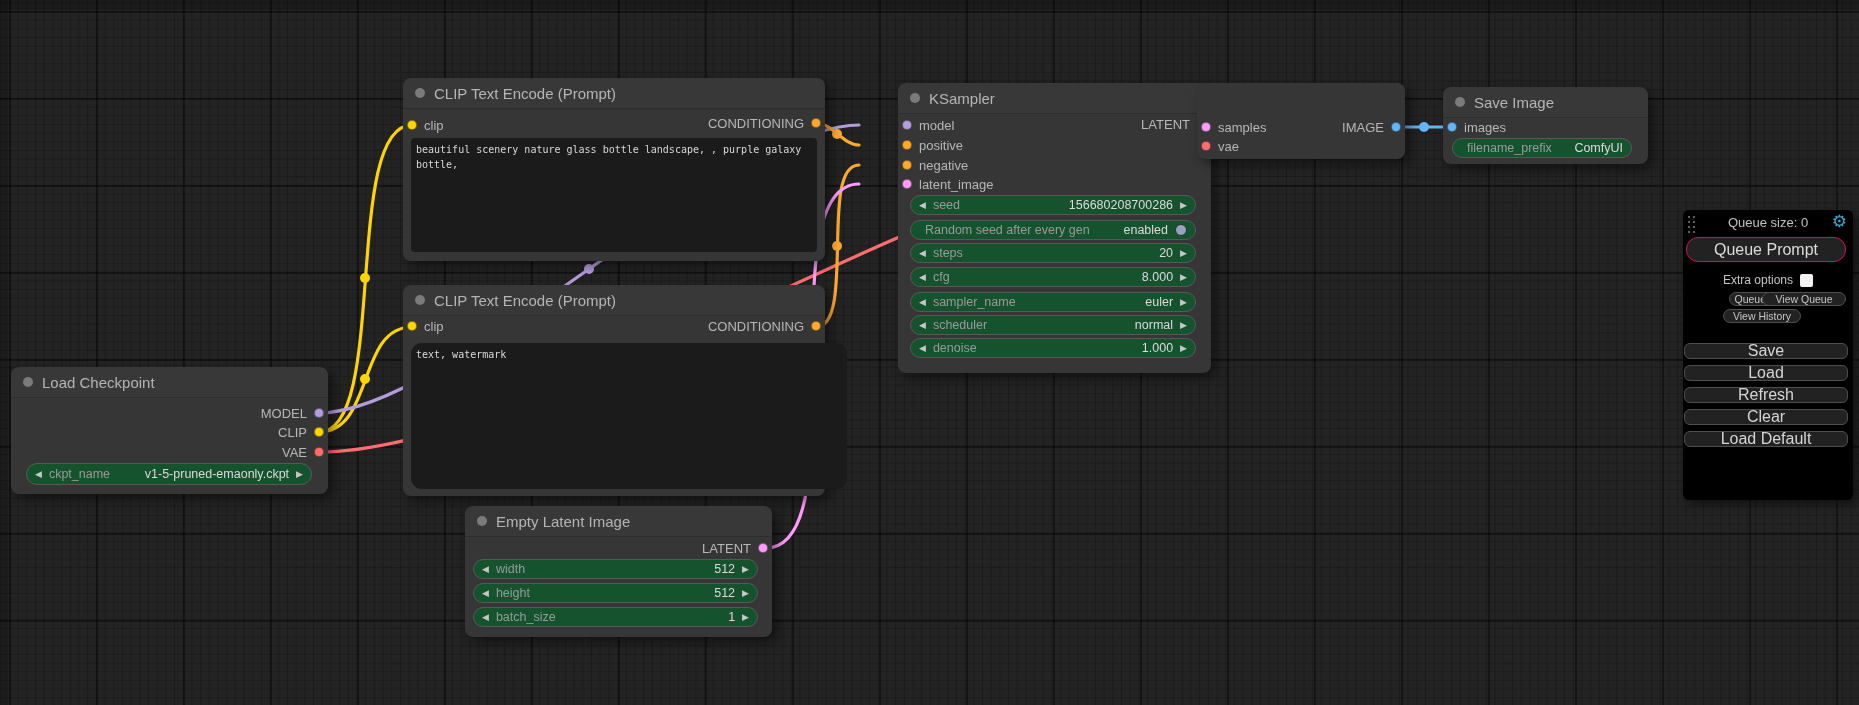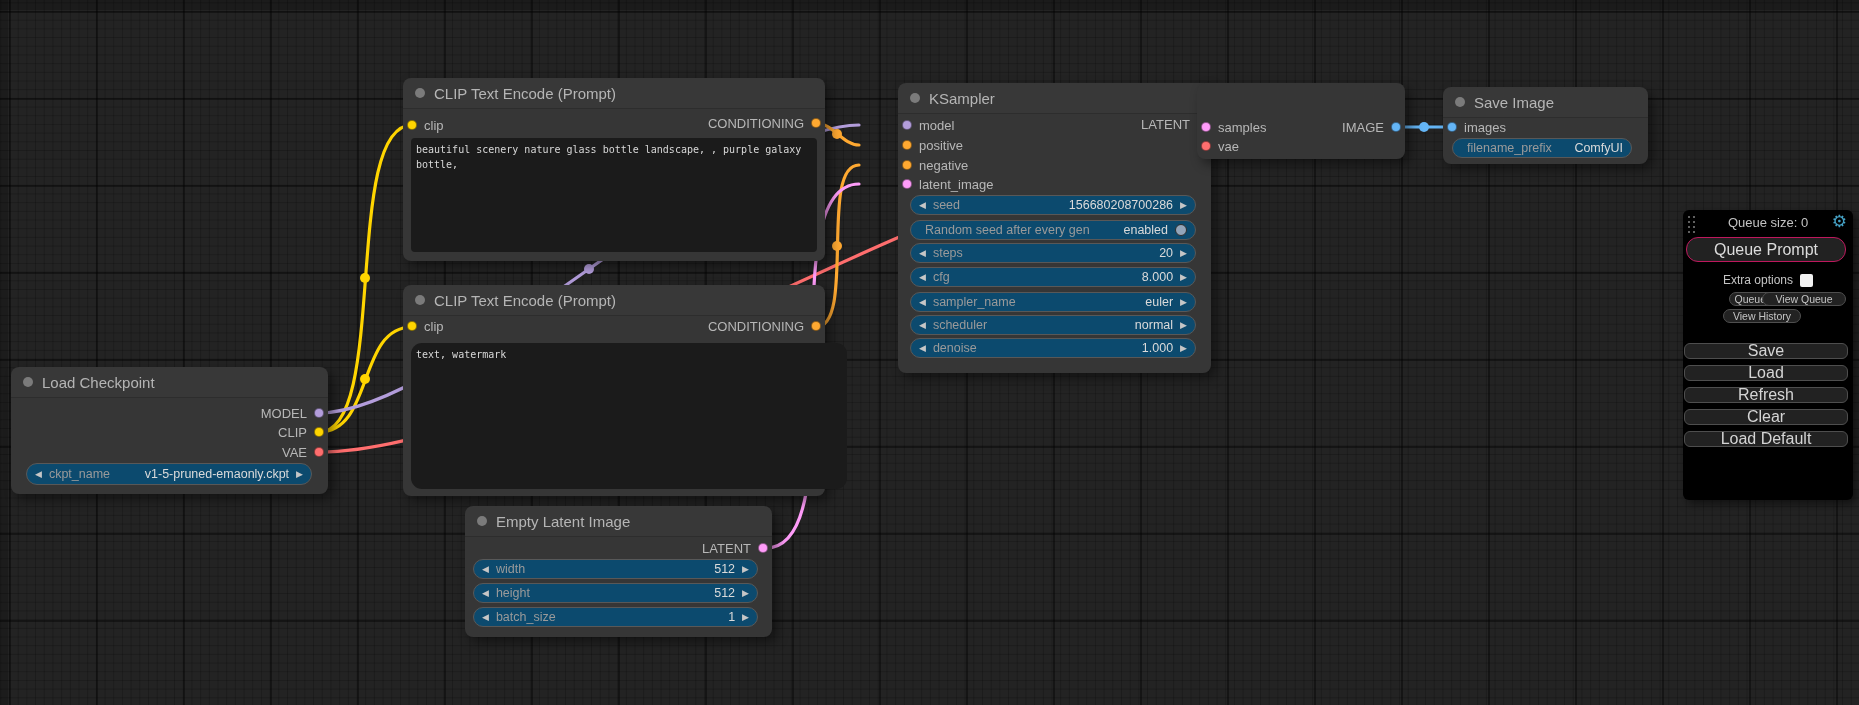--- a/index.html
+++ b/index.html
@@ -28,21 +28,21 @@
     gap:9px;padding-left:12px;border-bottom:1px solid rgba(0,0,0,.18);
     color:#b5b5b5;font-size:15px;border-radius:8px 8px 0 0;background:rgba(255,255,255,.012);
   }
   .title-dot{width:10px;height:10px;border-radius:50%;background:#7b7b7b;flex:0 0 auto;}
   .port{position:absolute;height:20px;display:flex;align-items:center;gap:7px;
     font-size:13px;color:#b7b7b7;white-space:nowrap;}
   .port.in{left:4px;}
   .port.out{right:4px;flex-direction:row-reverse;}
   .port-dot{width:10px;height:10px;border-radius:50%;border:1px solid rgba(0,0,0,.45);box-sizing:border-box;flex:0 0 auto;}
   .widget{
-    position:absolute;background:#0c4a6e;border:1px solid #585858;border-radius:11px;
+    position:absolute;background:#14532d;border:1px solid #585858;border-radius:11px;
     display:flex;align-items:center;padding:0 8px;gap:7px;box-sizing:border-box;
     font-size:12.5px;white-space:nowrap;overflow:hidden;
   }
   .widget .arrow{font-size:9px;color:#c6c6c6;line-height:1;cursor:pointer;}
   .widget .wlabel{color:#9a9a9a;}
   .widget .wvalue{margin-left:auto;color:#dadada;}
   .widget.no-arrows .wlabel{padding-left:6px;}
   .toggle-dot{width:12px;height:12px;border-radius:50%;background:#93a5ba;border:1px solid #2e2e2e;box-sizing:border-box;flex:0 0 auto;}
   .textwidget{
     position:absolute;background:#1b1b1b;border-radius:4px;box-sizing:border-box;

